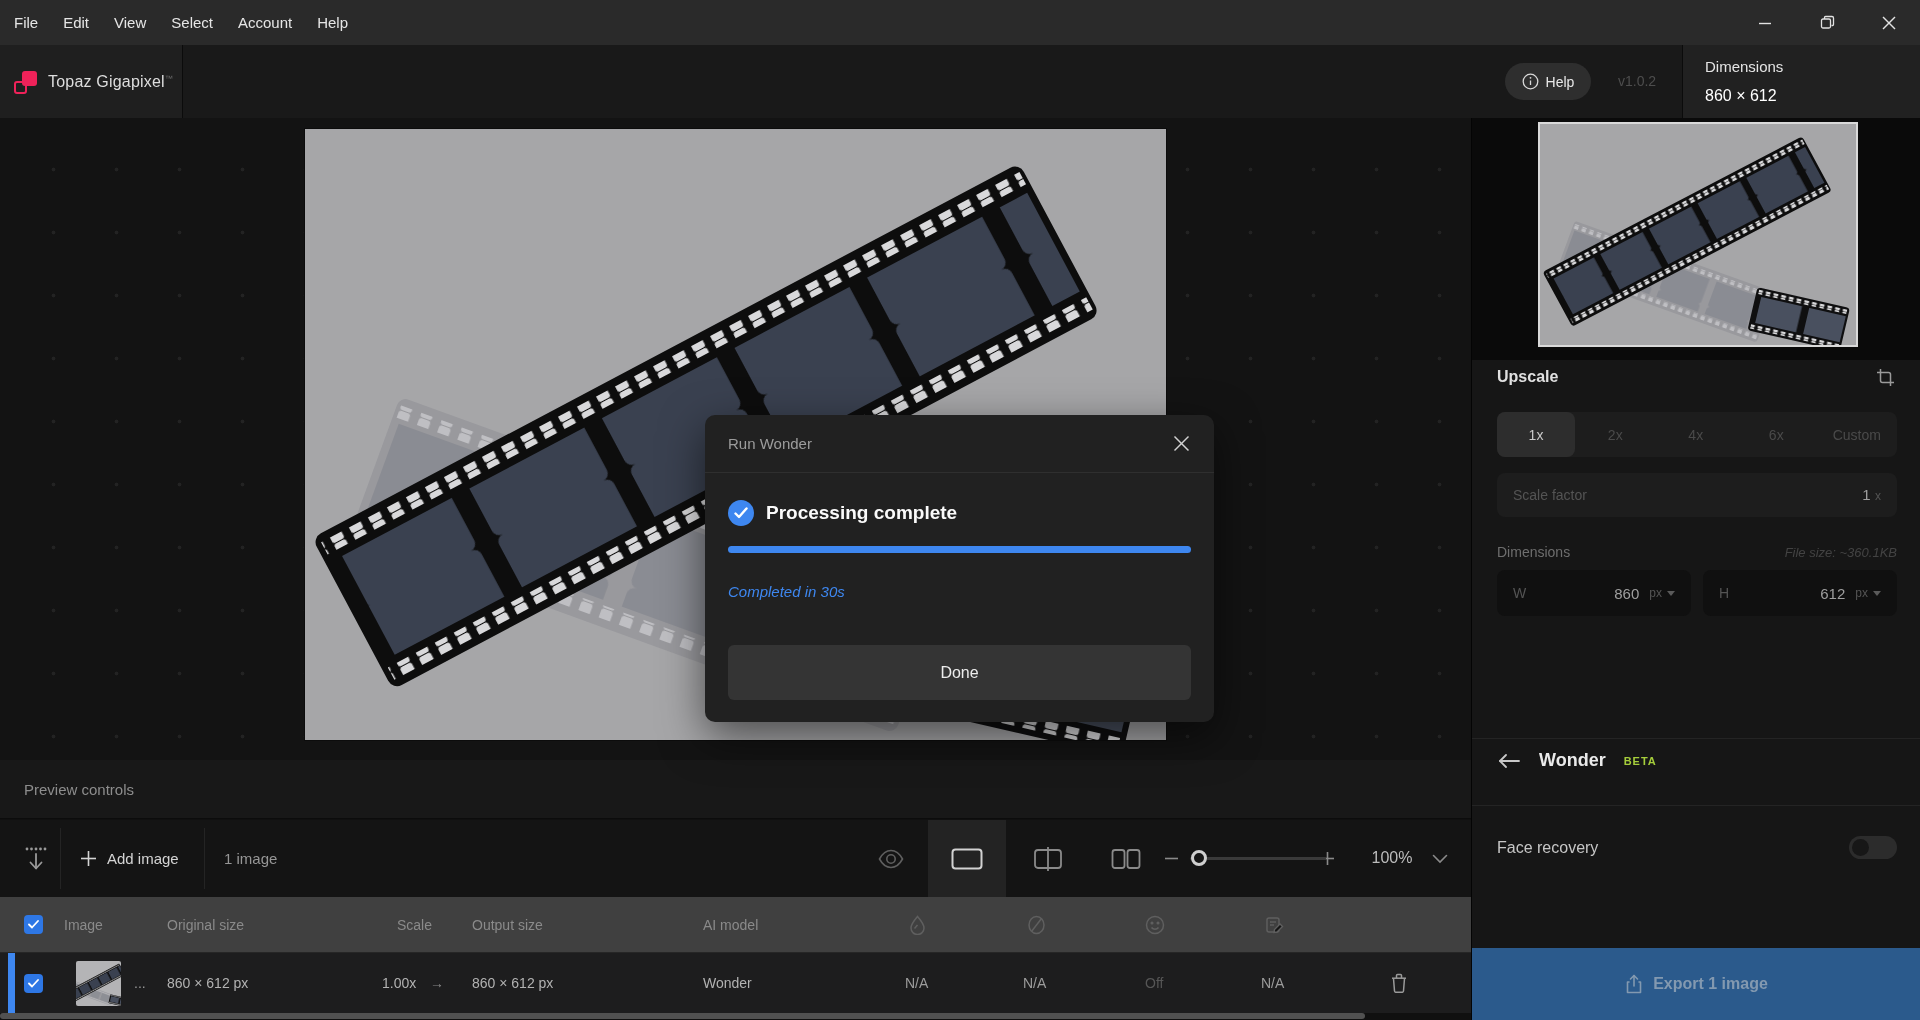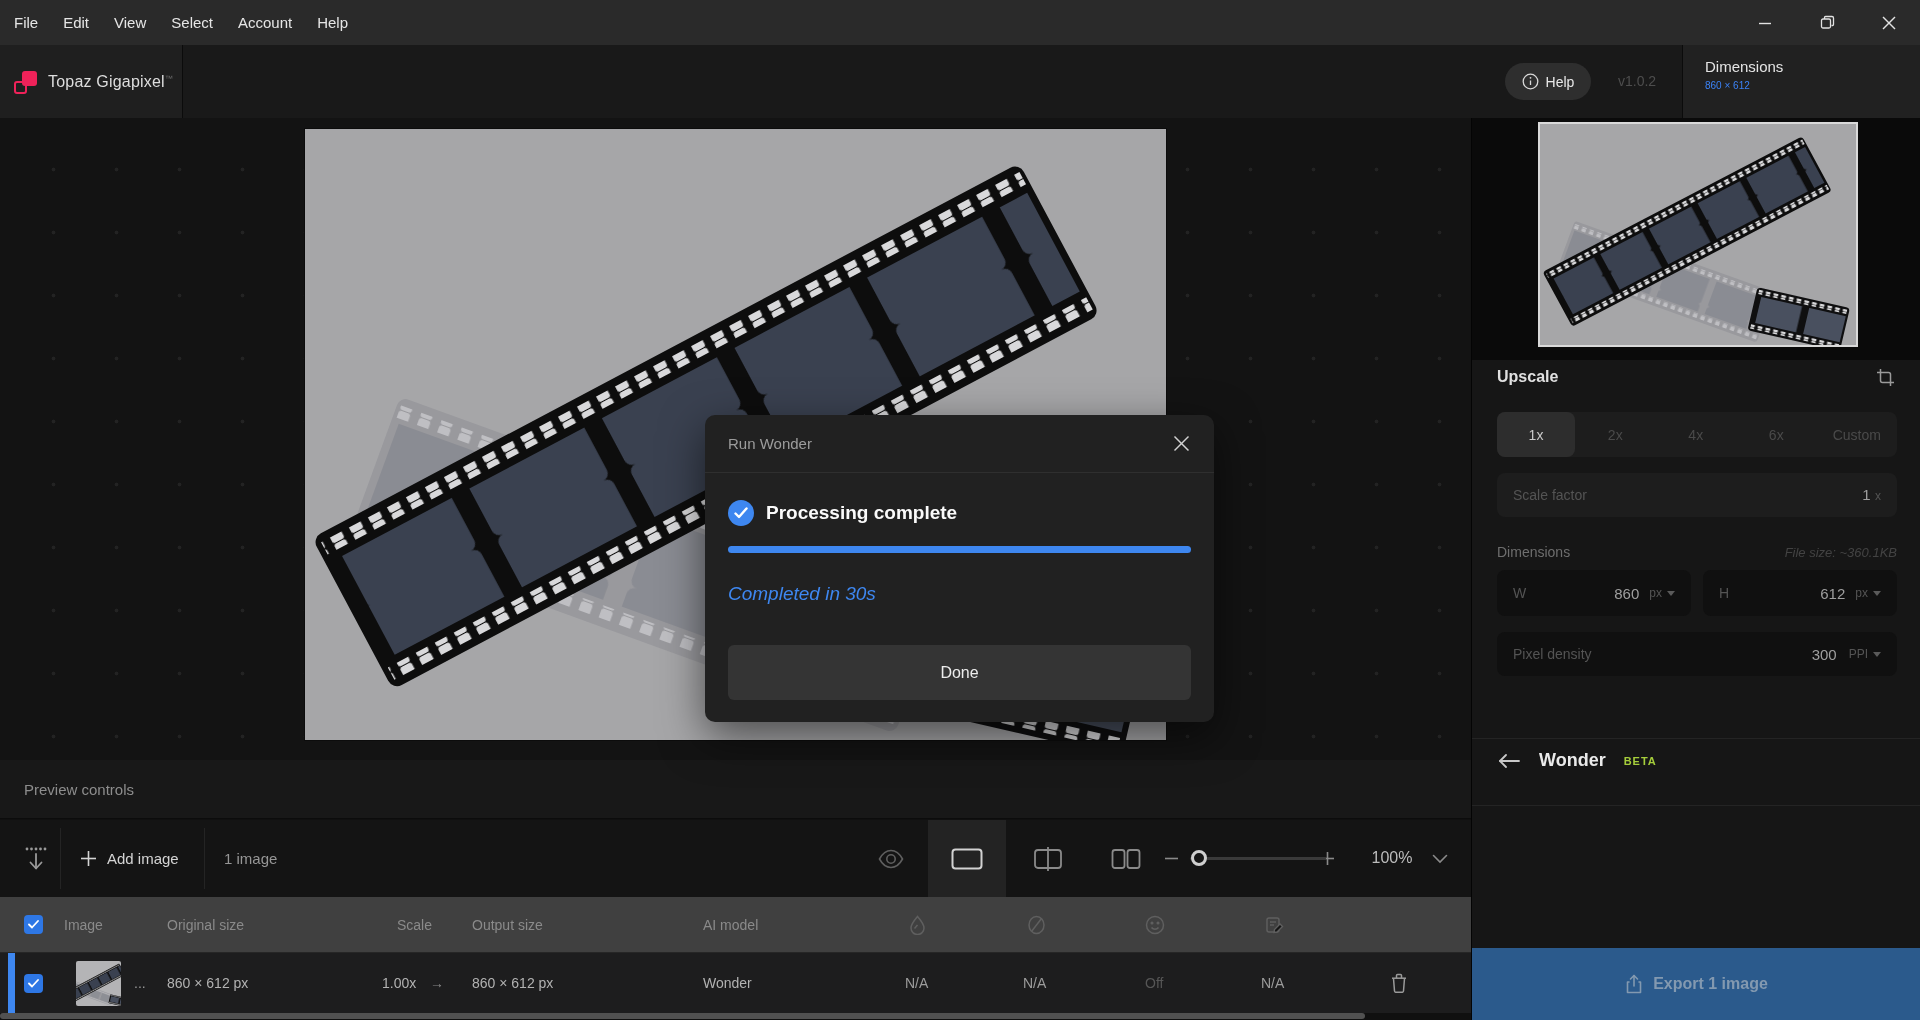--- a/index.html
+++ b/index.html
@@ -19,40 +19,40 @@
   .header-left { position:absolute; left:0; top:0; width:183px; height:73px; background:#1f1f1f; border-right:1px solid #0b0b0b; display:flex; align-items:center; padding-left:14px; }
   .logo-mark { position:relative; width:24px; height:24px; margin-right:10px; }
   .logo-back { position:absolute; left:0; bottom:0; width:13px; height:13px; border:2.5px solid #ee2259; border-radius:3px; }
   .logo-front { position:absolute; right:1px; top:1px; width:15px; height:15px; background:#ee2259; border-radius:3px; }
   .brand { color:#dedede; font-size:16px; letter-spacing:.2px; }
   .brand-tm { color:#6a6a6a; font-size:8px; vertical-align:super; }
   .help-btn { position:absolute; left:1505px; top:18px; width:86px; height:37px; background:#2e2e2e; border-radius:19px; display:flex; align-items:center; justify-content:center; gap:7px; color:#e8e8e8; font-size:14px; cursor:pointer; }
   .version { position:absolute; left:1618px; top:28px; color:#4d4d4d; font-size:14px; }
   .header-right { position:absolute; left:1682px; top:0; width:238px; height:73px; background:#212121; border-left:1px solid #0b0b0b; padding:13px 0 0 22px; }
   .dim-label { color:#e4e4e4; font-size:15px; }
-  .dim-value { color:#3b82f6; font-size:10px; margin-top:5px; }
+  .dim-value { color:#ffffff; font-size:16px; margin-top:12px; }
 
   
   .canvas { position:absolute; left:0; top:118px; width:1471px; height:642px; background:#131313;
             background-image:radial-gradient(circle, #232323 1.5px, transparent 2.2px);
             background-size:63px 63px; background-position:22px 20px; }
   .main-image { position:absolute; left:305px; top:11px; width:861px; height:611px; background:#a6a6a8; box-shadow:0 0 0 1px #0c0c0c; }
   .main-image svg, .thumb-frame svg, .row-thumb svg { display:block; width:100%; height:100%; }
 
   
   .modal { position:absolute; left:705px; top:415px; width:509px; height:307px; background:#212121; border-radius:10px; box-shadow:0 14px 44px rgba(0,0,0,.55); z-index:20; }
   .modal-title-row { position:absolute; left:0; top:0; width:100%; height:58px; border-bottom:1px solid #2f2f2f; display:flex; align-items:center; padding:0 23px; justify-content:space-between; }
   .modal-title { color:#9c9c9c; font-size:15px; }
   .modal-close { width:20px; height:20px; cursor:pointer; display:flex; align-items:center; justify-content:center; }
   .status-row { position:absolute; left:23px; top:85px; display:flex; align-items:center; gap:12px; }
   .check-circle { width:26px; height:26px; border-radius:50%; display:flex; align-items:center; justify-content:center; }
   .status-text { color:#fafafa; font-size:19px; font-weight:bold; }
   .progress-track { position:absolute; left:23px; top:131px; width:463px; height:7px; border-radius:4px; }
   .progress-fill { height:7px; border-radius:4px; }
-  .completed-note { position:absolute; left:23px; top:168px; font-size:19px; font-style:italic; }
+  .completed-note { position:absolute; left:23px; top:168px; font-size:15px; font-style:italic; }
   .done-btn { position:absolute; left:23px; top:230px; width:463px; height:55px; background:#343434; border-radius:6px; display:flex; align-items:center; justify-content:center; color:#ececec; font-size:16px; cursor:pointer; }
 
   
   .preview-bar { position:absolute; left:0; top:760px; width:1471px; height:59px; background:#181818; border-bottom:1px solid #0c0c0c; display:flex; align-items:center; }
   .preview-label { color:#8d8d8d; font-size:15px; padding-left:24px; }
 
   
   .toolbar { position:absolute; left:0; top:820px; width:1471px; height:77px; background:#141414; }
   .vdiv { position:absolute; top:8px; bottom:8px; width:1px; background:#242424; }
   .tb-item { position:absolute; top:0; height:77px; display:flex; align-items:center; }
@@ -434,42 +434,40 @@
     </div>
     <div class="sb-row" style="left:231px; top:452px; width:194px; height:46px; background:#101010;">
       <span class="lbl">H</span>
       <span style="display:flex; align-items:center;">
           <span class="val">612</span>
       <span class="unit" style="margin-left:10px;">px</span>
           <span class="caret"></span>
         </span>
     </div>
 
-    <div class="sb-row" style="left:25px; top:514px; width:400px; height:44px; background:#101010;">
-      <span class="lbl">Pixel density</span>
-      <span style="display:flex; align-items:center;">
-          <span class="val">300</span>
-      <span class="unit" style="margin-left:12px;">PPI</span>
-          <span class="caret"></span>
-        </span>
-    </div>
 
     <div class="sb-div" style="top:620px;"></div>
 
     <div class="wonder-head">
       <svg width="24" height="16" viewBox="0 0 24 16" fill="none" stroke="#c8c8c8" stroke-width="1.8" stroke-linecap="round" stroke-linejoin="round">
           <line x1="22" y1="8" x2="3" y2="8"></line>
           <path d="M9 2 L3 8 L9 14"></path>
         </svg>
       <span class="wonder-title">Wonder</span>
       <span class="beta" style="color: rgb(165, 205, 59);">BETA</span>
     </div>
 
     <div class="sb-div" style="top:687px;"></div>
 
+    <div class="face-row">
+      <span class="face-label">Face recovery</span>
+      <span class="toggle">
+          <span class="knob"></span>
+        </span>
+    </div>
 
     <div class="export-btn" style="background: rgb(43, 90, 140);">
       <svg width="18" height="20" viewBox="0 0 18 20" fill="none" stroke="#8399b0" stroke-width="1.6" stroke-linecap="round" stroke-linejoin="round">
         <path d="M4 8 H2.5 V18.5 H15.5 V8 H14"></path>
           <line x1="9" y1="1.5" x2="9" y2="12"></line>
           <path d="M5.5 5 L9 1.5 L12.5 5"></path>
       </svg>
       <span>Export 1 image</span>
     </div>
   </div>

